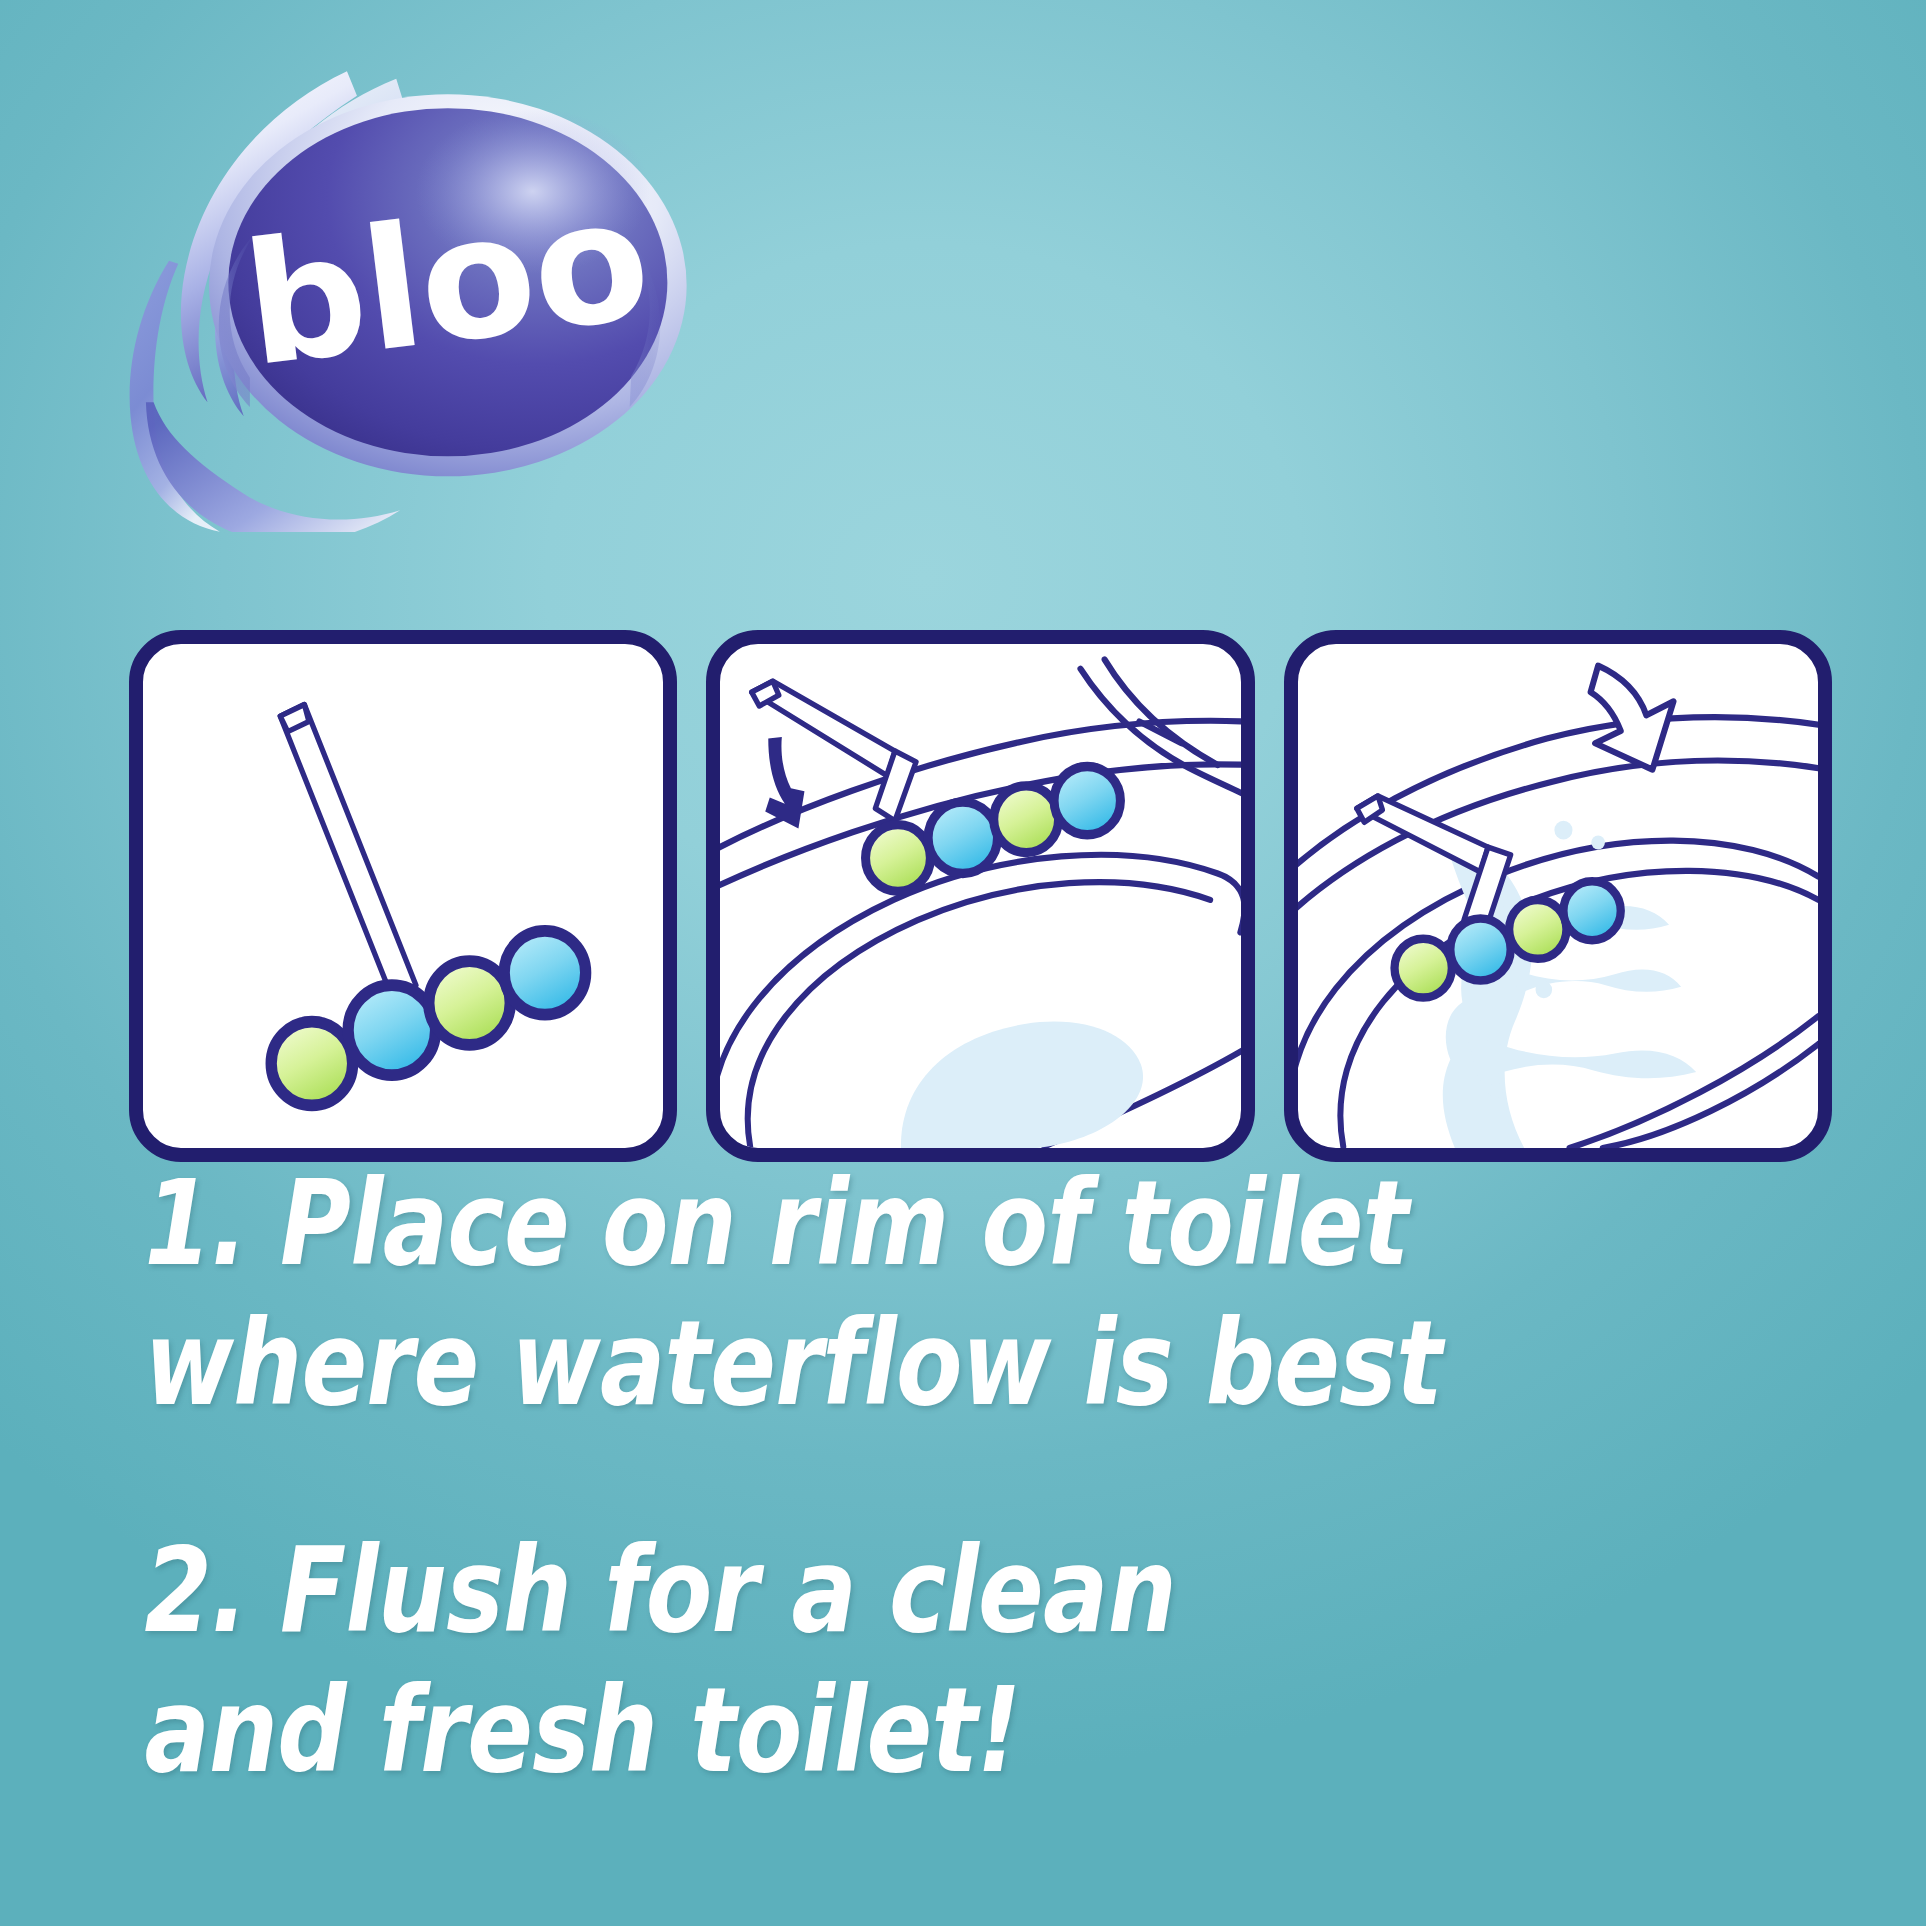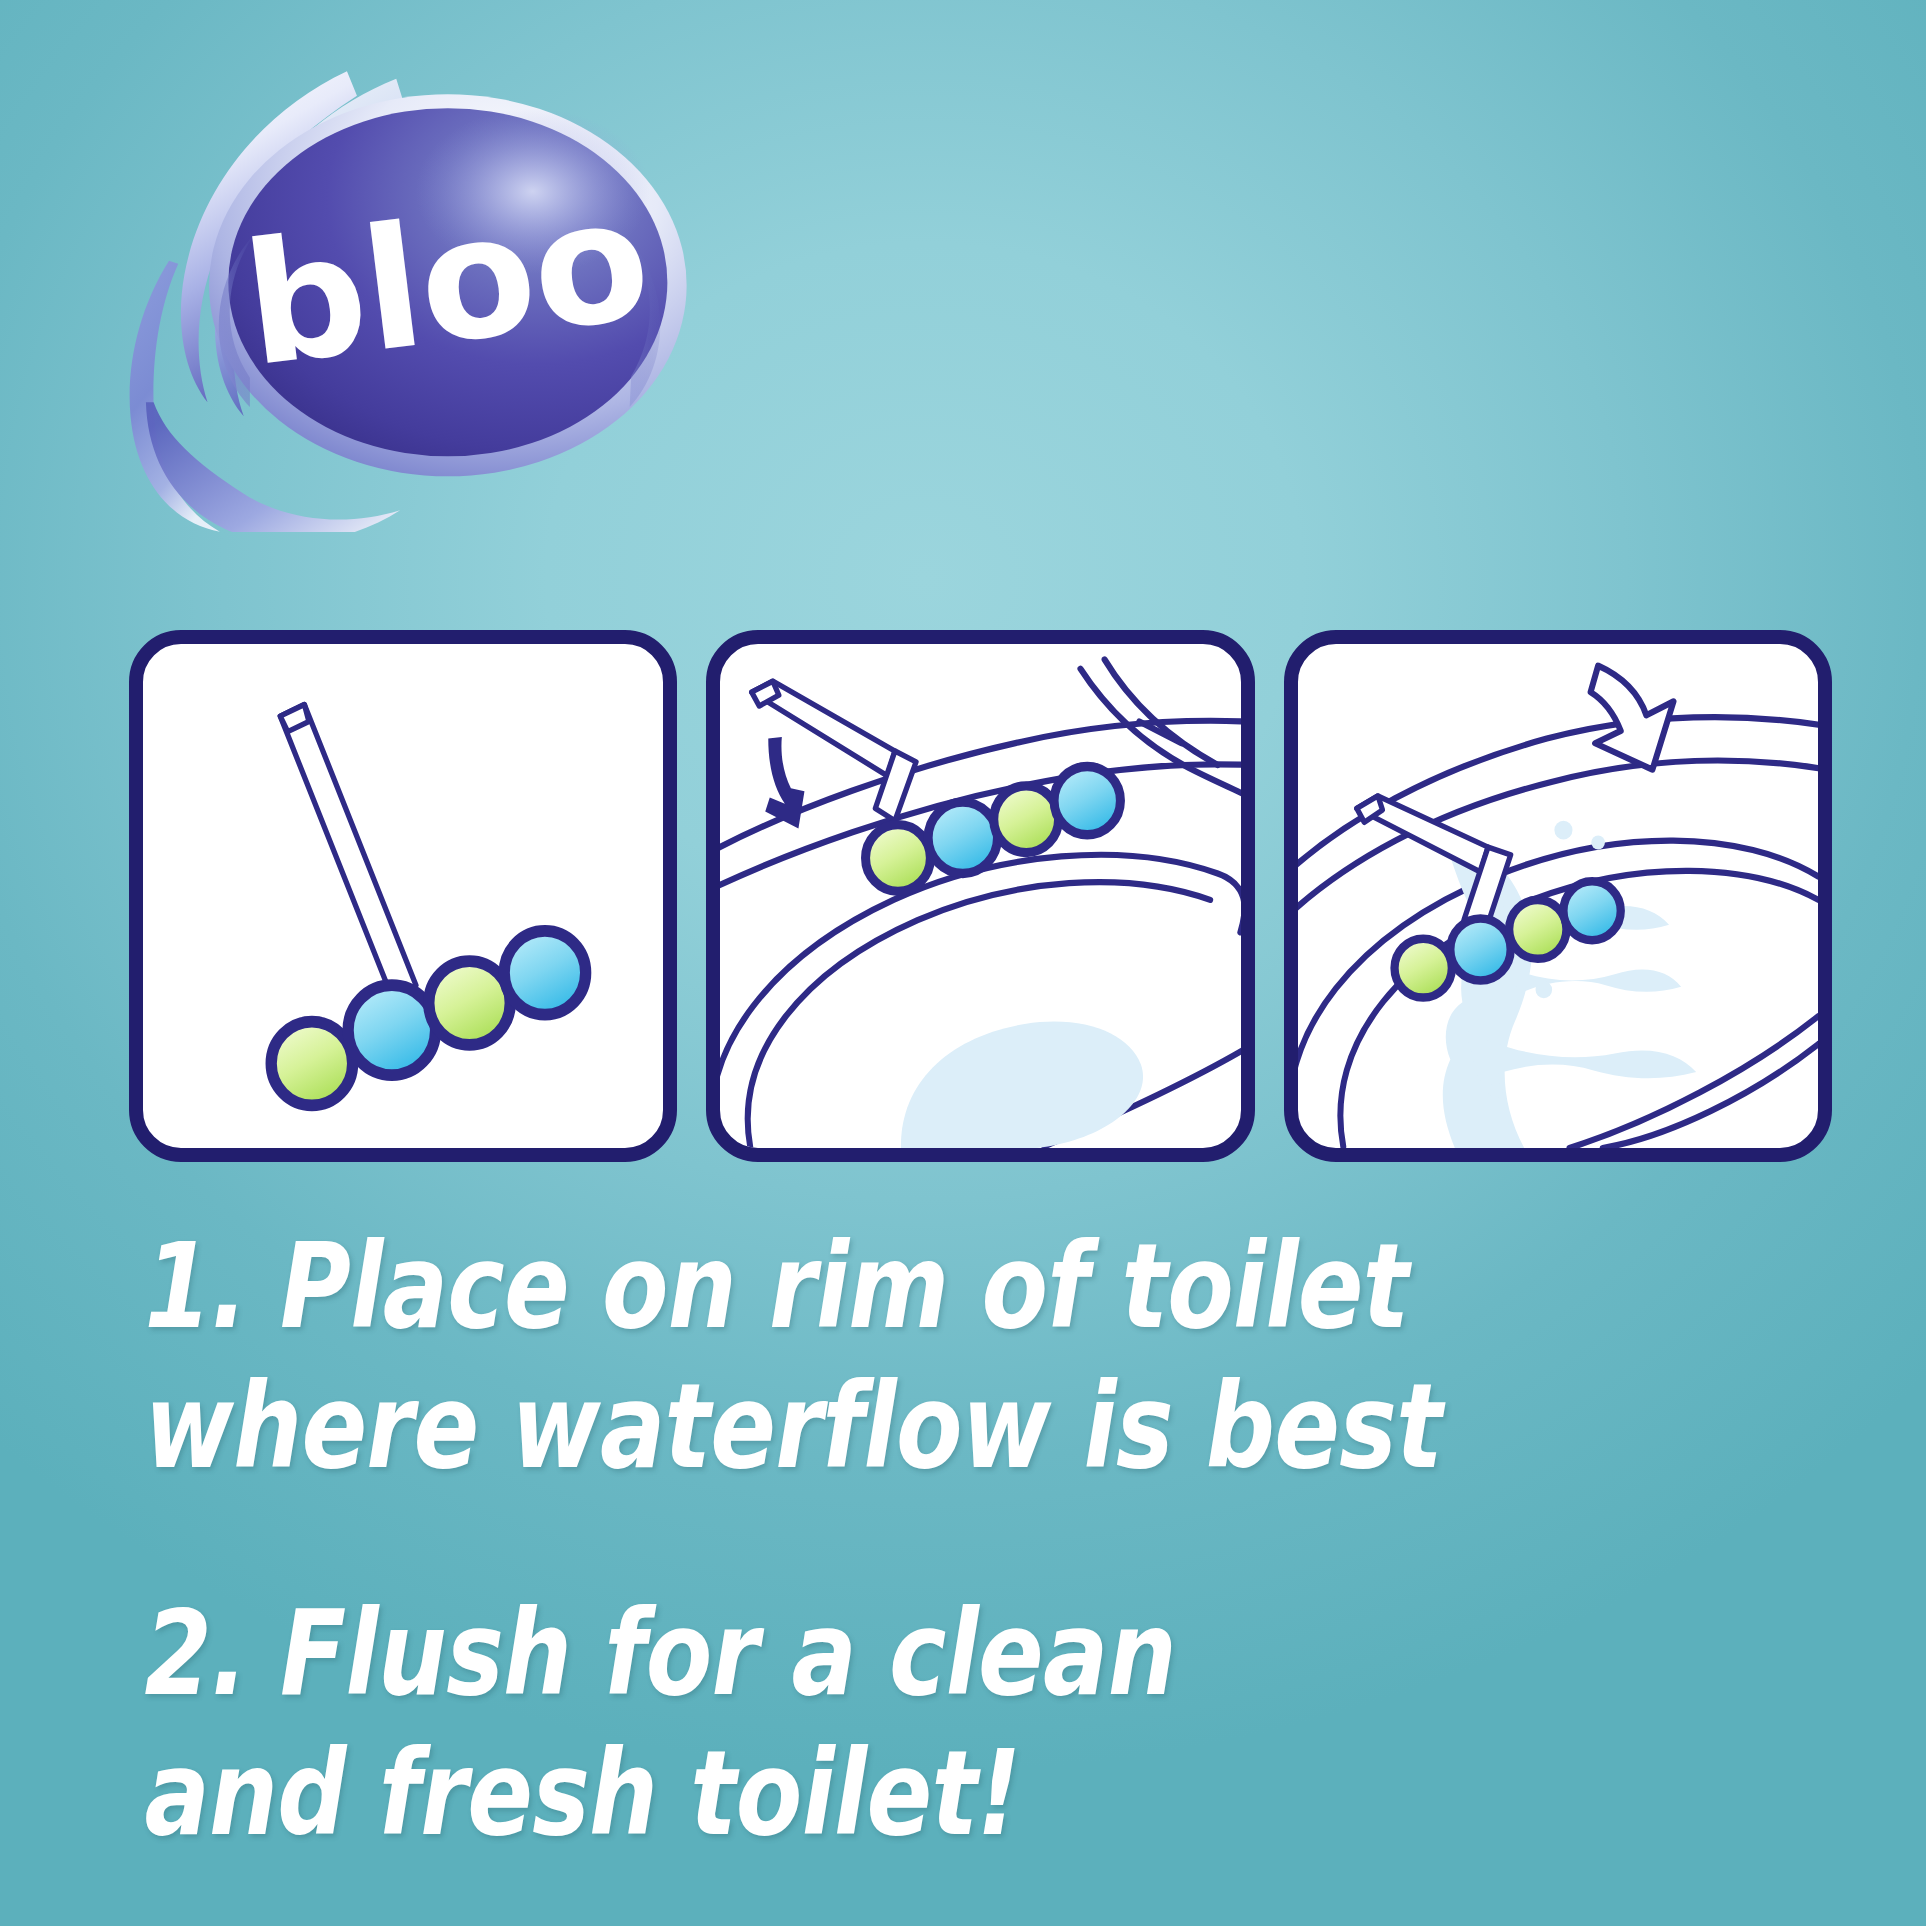--- a/index.html
+++ b/index.html
@@ -61,21 +61,21 @@
     position: absolute;
     left: 0; top: 0;
     width: 100%;
     height: 100%;
   }
 
   
   .steps {
     position: absolute;
     left: 0;
-    top: 1217px;
+    top: 1154px;
     width: 1650px;
   }
   .step {
     display: block;
     color: #ffffff;
     font-family: "DejaVu Sans Condensed", "Liberation Sans Narrow", "Liberation Sans", sans-serif;
     font-weight: bold;
     font-style: italic;
     font-stretch: condensed;
     letter-spacing: -0.8px;

